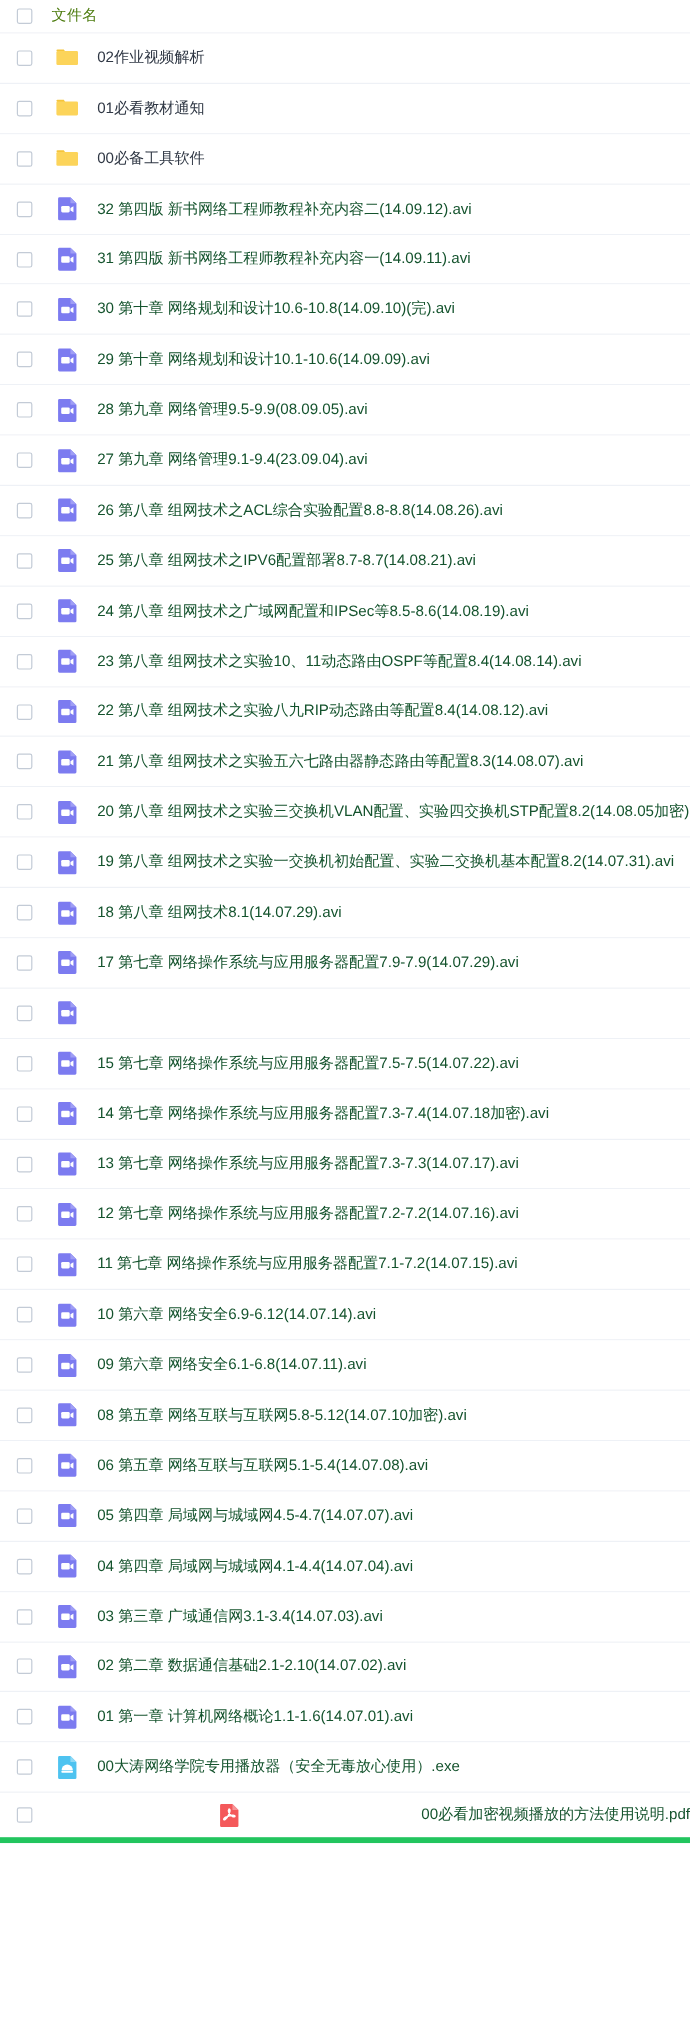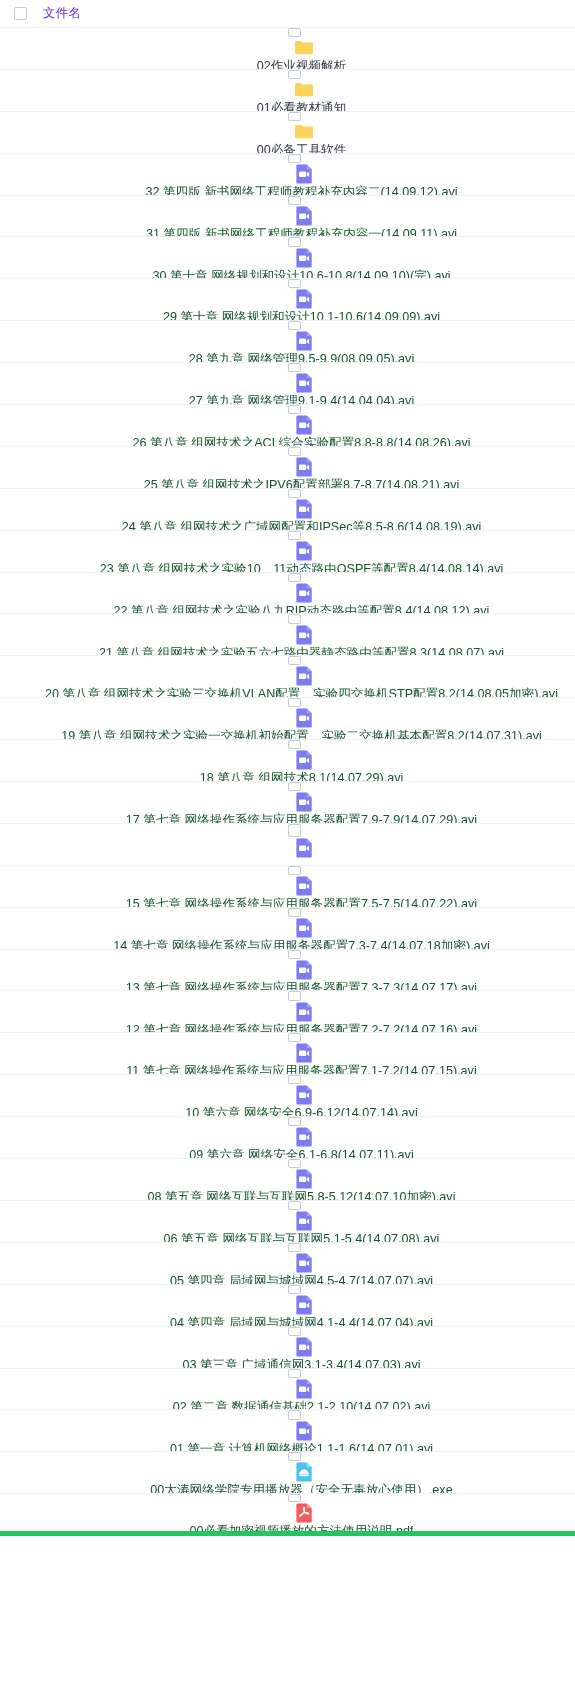--- a/index.html
+++ b/index.html
@@ -22,21 +22,21 @@
   .list-header {
     display: flex;
     align-items: center;
     height: 28px;
     padding: 0 0 0 14px;
     box-sizing: border-box;
     border-bottom: 1px solid #eef1f6;
   }
   .list-header .header-label {
     font-size: 12.5px;
-    color: #6d28d9;
+    color: #4d7c0f;
     margin-left: 16px;
     letter-spacing: .3px;
   }
 
   
   .checkbox {
     width: 13px;
     height: 13px;
     min-width: 13px;
     border: 1px solid #c3cbd6;
@@ -48,21 +48,20 @@
 
   
   .file-row {
     display: flex;
     align-items: center;
     height: 41.9px;
     padding-left: 14px;
     box-sizing: border-box;
     border-bottom: 1px solid #eef1f6;
     background: #fff;
-    flex-direction: column;
   }
   .file-row:last-child { border-bottom: 5px solid #22c55e; justify-content: space-between; }
 
   .icon-wrap {
     width: 22px;
     height: 22px;
     min-width: 22px;
     margin-left: 18px;
     display: flex;
     align-items: center;
@@ -183,21 +182,21 @@
       <div class="file-row">
         <span class="checkbox"></span>
         <span class="icon-wrap">
           <svg width="22" height="22" viewBox="0 0 22 22">
             <path d="M3.4 2.6a1.2 1.2 0 0 1 1.2-1.2h9.1l5 4.9v13.1a1.2 1.2 0 0 1-1.2 1.2H4.6a1.2 1.2 0 0 1-1.2-1.2z" fill="#7C7BF0"></path>
             <path d="M13.7 1.4l5 4.9h-5z" fill="#9F9EF5"></path>
             <rect x="6" y="8.6" width="7.1" height="5.4" rx="1.1" fill="#ffffff"></rect>
             <path d="M13.7 10.3l2.5-1.5v5.1l-2.5-1.5z" fill="#ffffff"></path>
           </svg>
         </span>
-        <span class="file-name">27 第九章 网络管理9.1-9.4(14.04.04).avi</span>
+        <span class="file-name">27 第九章 网络管理9.1-9.4(23.09.04).avi</span>
       </div>
       <div class="file-row">
         <span class="checkbox"></span>
         <span class="icon-wrap">
           <svg width="22" height="22" viewBox="0 0 22 22">
             <path d="M3.4 2.6a1.2 1.2 0 0 1 1.2-1.2h9.1l5 4.9v13.1a1.2 1.2 0 0 1-1.2 1.2H4.6a1.2 1.2 0 0 1-1.2-1.2z" fill="#7C7BF0"></path>
             <path d="M13.7 1.4l5 4.9h-5z" fill="#9F9EF5"></path>
             <rect x="6" y="8.6" width="7.1" height="5.4" rx="1.1" fill="#ffffff"></rect>
             <path d="M13.7 10.3l2.5-1.5v5.1l-2.5-1.5z" fill="#ffffff"></path>
           </svg>

